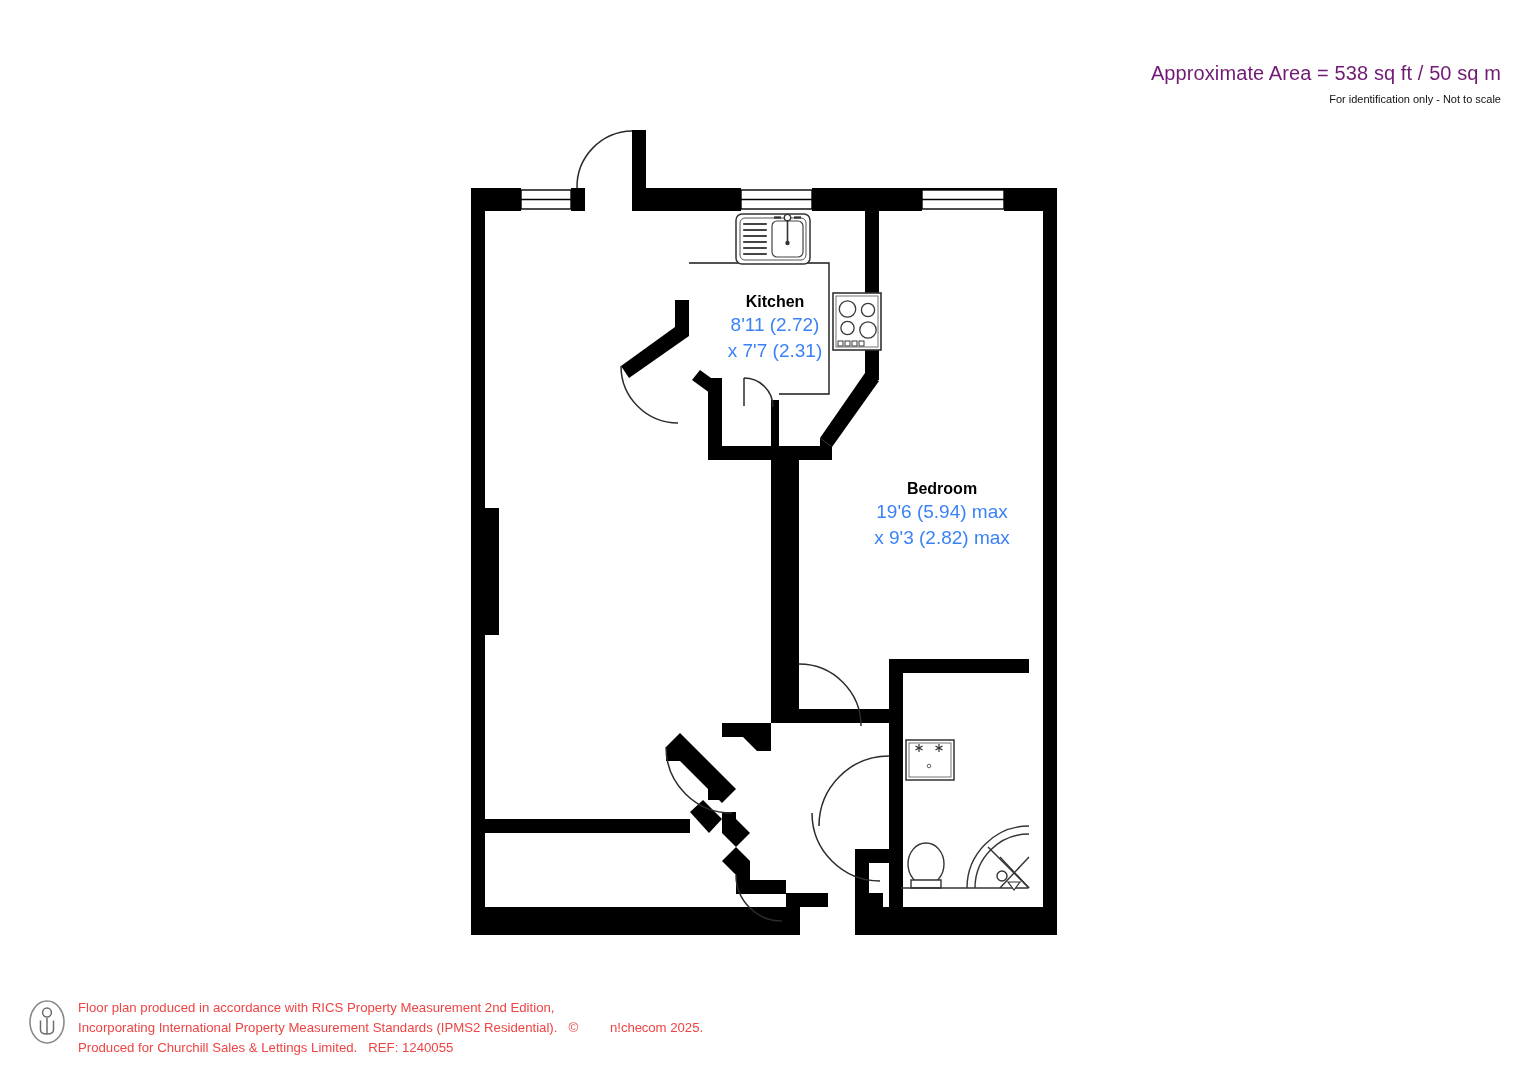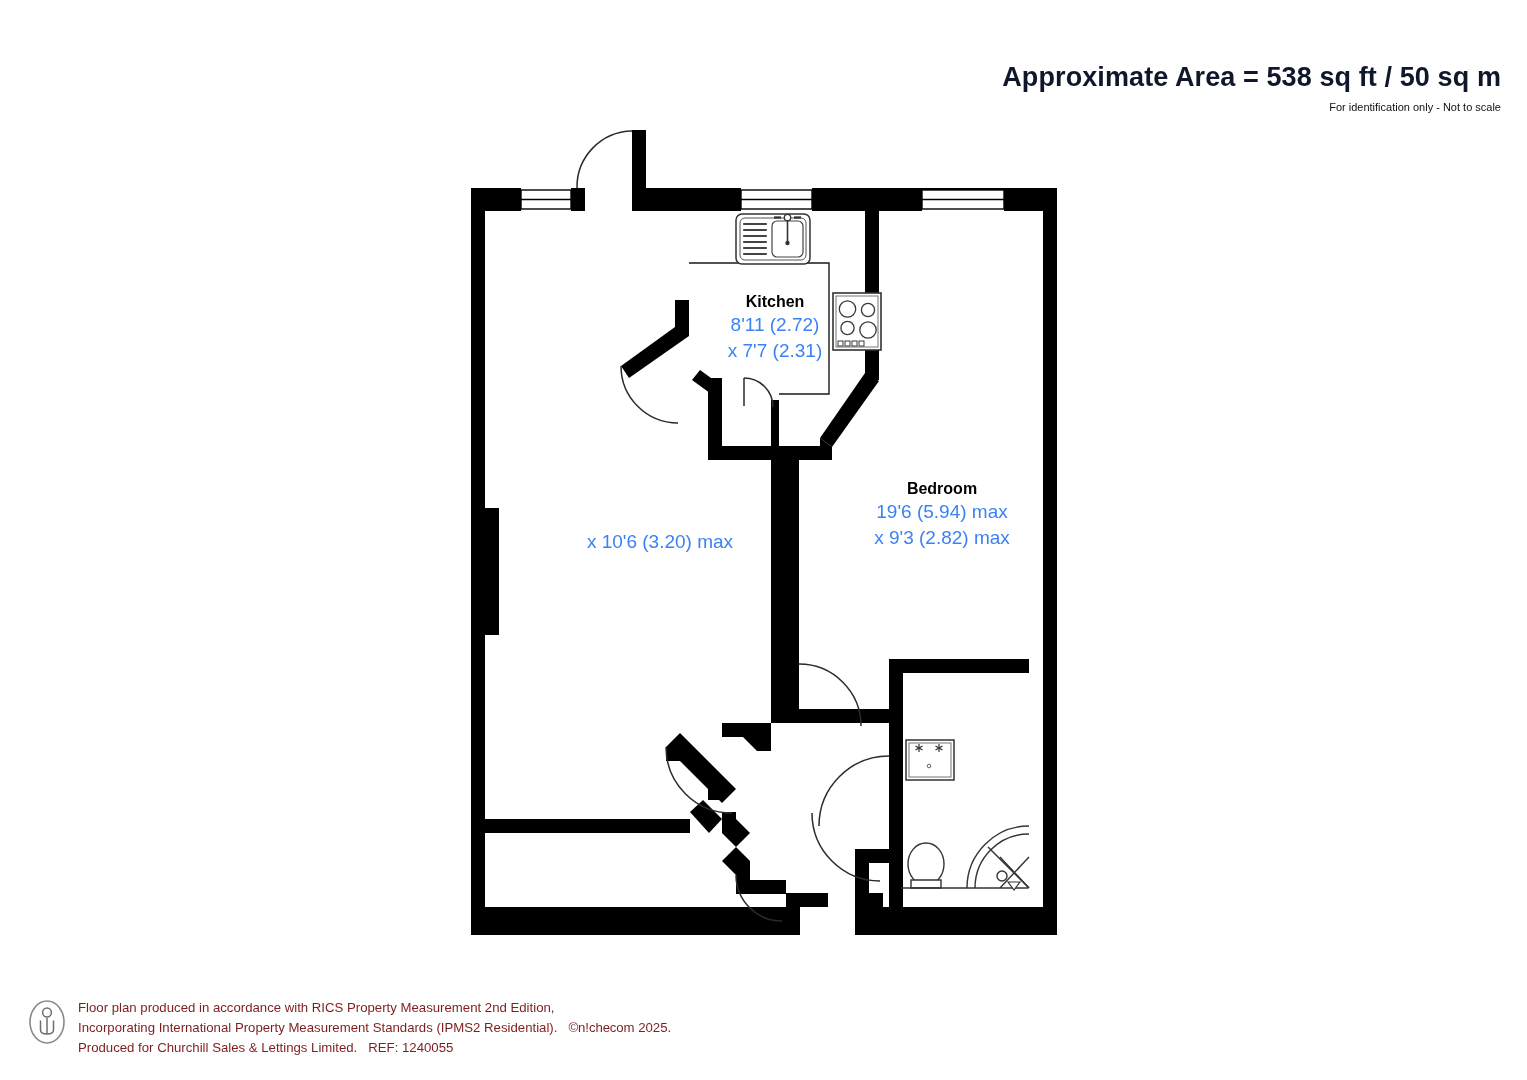--- a/index.html
+++ b/index.html
@@ -25,23 +25,23 @@
   }
 
   
   .header {
     position: absolute;
     right: 26px;
     top: 62px;
     text-align: right;
   }
   .header .area-line {
-    font-size: 27px;
-    font-weight: 700;
-    color: #0f172a;
+    font-size: 20px;
+    font-weight: 400;
+    color: #701a75;
     letter-spacing: 0.1px;
     white-space: nowrap;
   }
   .header .note-line {
     margin-top: 8px;
     font-size: 11px;
     font-weight: 400;
     color: #111111;
     white-space: nowrap;
   }
@@ -91,26 +91,26 @@
   .footer .ipms-badge {
     width: 38px;
     height: 44px;
     flex: 0 0 auto;
     margin-right: 12px;
     margin-top: 2px;
   }
   .footer .f-text {
     font-size: 13.2px;
     line-height: 1.52;
-    color: #7f1d1d;
+    color: #ef4444;
     white-space: nowrap;
   }
   .footer .f-text .f-line { display: block; }
   .footer .f-gap { display: inline-block; width: 11px; }
-  .brandmark { font-weight: 400; letter-spacing: -0.1px; }
+  .brandmark { font-weight: 400; letter-spacing: -0.1px; margin-left: 32px; }
 </style>
 </head>
 <body>
 
 <div id="page">
 
   <div class="header">
     <div class="area-line">Approximate Area = 538 sq ft / 50 sq m</div>
     <div class="note-line">For identification only - Not to scale</div>
   </div>
@@ -321,21 +321,20 @@
     <div class="rl-dim">x 7'7 (2.31)</div>
   </div>
 
   <div class="room-label" id="label-bedroom">
     <div class="rl-name">Bedroom</div>
     <div class="rl-dim">19'6 (5.94) max</div>
     <div class="rl-dim">x 9'3 (2.82) max</div>
   </div>
 
   <div class="room-label" id="label-reception">
-    <div class="rl-dim">x 10'6 (3.20) max</div>
   </div>
 
   <div class="footer">
     <svg class="ipms-badge" viewBox="0 0 38 44">
       <ellipse cx="19" cy="22" rx="17" ry="21" fill="none" stroke="#8a8a8a" stroke-width="1.6"></ellipse>
       <circle cx="19" cy="12.5" r="4.4" fill="none" stroke="#6e6e6e" stroke-width="1.5"></circle>
       <path d="M19,18 L19,34" fill="none" stroke="#6e6e6e" stroke-width="1.5"></path>
       <path d="M12.5,20.5 L12.5,30 Q12.5,34 19,34 Q25.5,34 25.5,30 L25.5,20.5" fill="none" stroke="#6e6e6e" stroke-width="1.5"></path>
     </svg>
     <div class="f-text">

